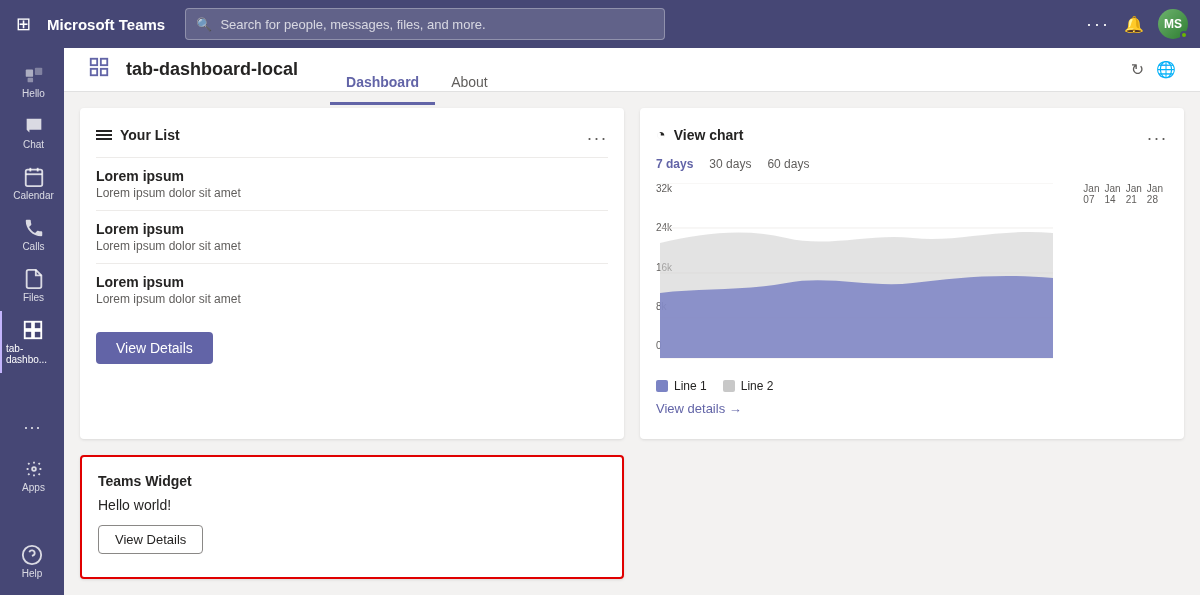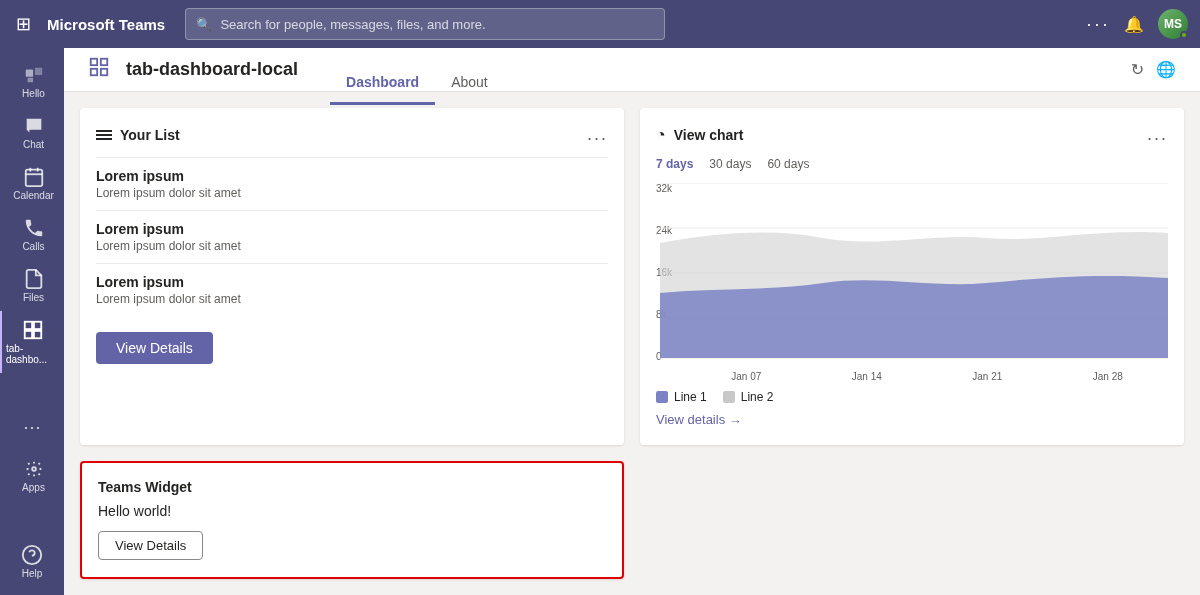--- a/index.html
+++ b/index.html
@@ -500,21 +500,21 @@
             <span style="font-size:16px;">◔</span>
             <span>View chart</span>
           </div>
           <span class="card-menu">...</span>
         </div>
         <div class="chart-tabs">
           <span class="chart-tab active">7 days</span>
           <span class="chart-tab">30 days</span>
           <span class="chart-tab">60 days</span>
         </div>
-        <div style="display:flex; flex-direction:column; position:relative;">
+        <div style="display:flex; flex-direction:row; position:relative;">
           <div style="display:flex; align-items:stretch;">
             <div class="chart-y-labels">
               <span>32k</span>
               <span>24k</span>
               <span>16k</span>
               <span>8k</span>
               <span>0</span>
             </div>
             <div class="chart-area" style="flex:1; padding-left:4px;">
               <svg class="chart-svg" viewBox="0 0 560 180" preserveAspectRatio="none">

